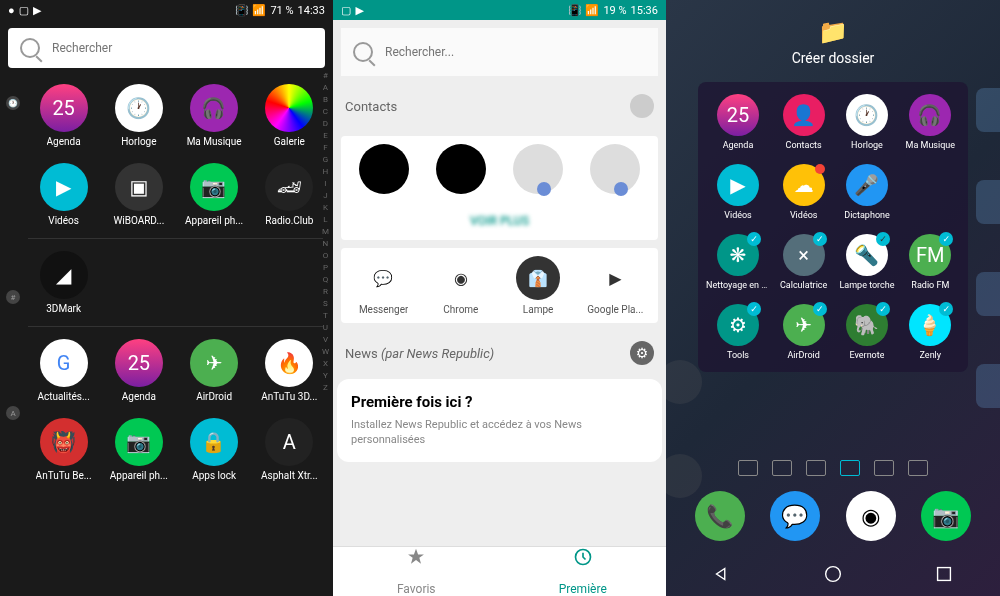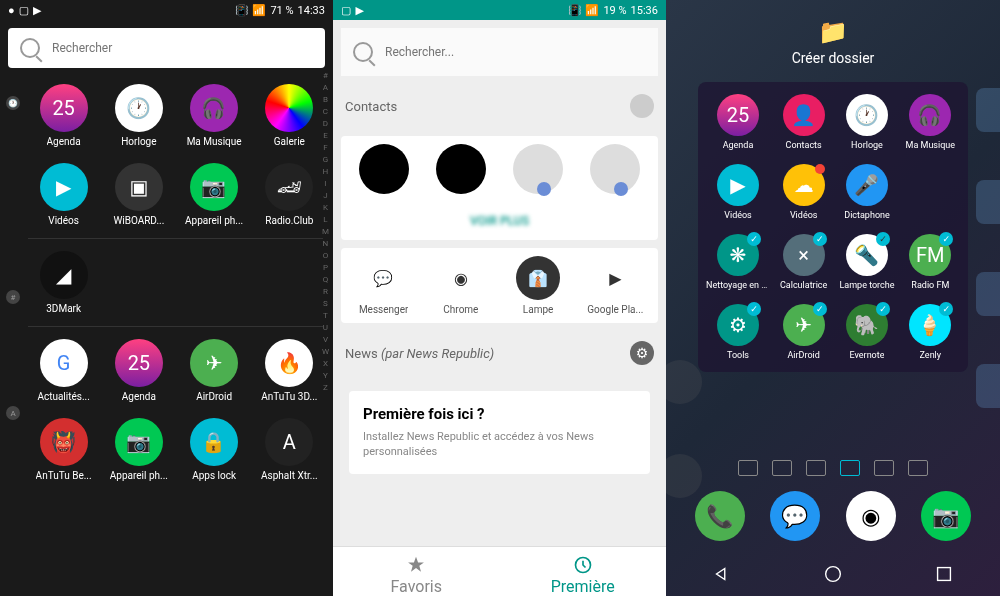--- a/index.html
+++ b/index.html
@@ -31,25 +31,25 @@
 .shead .hicon{margin-left:auto;width:24px;height:24px;background:#ccc;border-radius:50%}
 .contacts,.apps{display:flex;justify-content:space-around;padding:8px 4px}
 .contact{width:50px;height:50px;border-radius:50%;background:#000}
 .contact.empty{background:#ddd;position:relative}
 .contact.empty::after{content:'';position:absolute;bottom:-2px;right:12px;width:14px;height:14px;background:#6b8dd6;border-radius:50%}
 .more{text-align:center;padding:12px;font-size:12px;color:#009688;font-weight:500}
 .more.blur{filter:blur(2px)}
 .appitem{display:flex;flex-direction:column;align-items:center;gap:4px;width:70px}
 .appitem .aic{width:44px;height:44px;border-radius:50%;display:flex;align-items:center;justify-content:center}
 .appitem .albl{font-size:10px;color:#555;max-width:70px;overflow:hidden;text-overflow:ellipsis;white-space:nowrap}
-.news{background:#fff;margin:16px;border-radius:4px;padding:14px}
+.news{background:#fff;margin:4px;border-radius:12px;padding:14px}
 .news h3{font-size:15px;font-weight:700;margin-bottom:6px}
 .news p{font-size:11px;color:#888;line-height:1.4}
 .tabs{position:absolute;bottom:0;left:0;right:0;height:50px;background:#fff;display:flex;border-top:1px solid #ddd}
-.tab{flex:1;display:flex;flex-direction:column;align-items:center;justify-content:flex-end;gap:2px;font-size:16px;color:#888}
+.tab{flex:1;display:flex;flex-direction:column;align-items:center;justify-content:space-between;gap:2px;font-size:12px;color:#888}
 .tab.active{color:#009688}
 .tab svg{width:20px;height:20px}
 .folder-header{text-align:center;padding:18px 0 8px;color:#fff}
 .folder-header .fic{font-size:24px;margin-bottom:4px}
 .folder-header .flbl{font-size:14px}
 .fgrid{background:rgba(30,20,50,0.75);margin:8px 32px;border-radius:8px;padding:12px 8px;display:grid;grid-template-columns:repeat(4,1fr);gap:14px 4px}
 .fgrid .app .lbl{font-size:9px}
 .fgrid .app .ic{width:42px;height:42px}
 .sideicons{position:absolute;right:0;top:80px;width:24px;display:flex;flex-direction:column;gap:48px;padding:8px 0}
 .sideicons .sic{width:44px;height:44px;border-radius:8px;background:rgba(100,150,200,0.3);margin-right:-20px}

